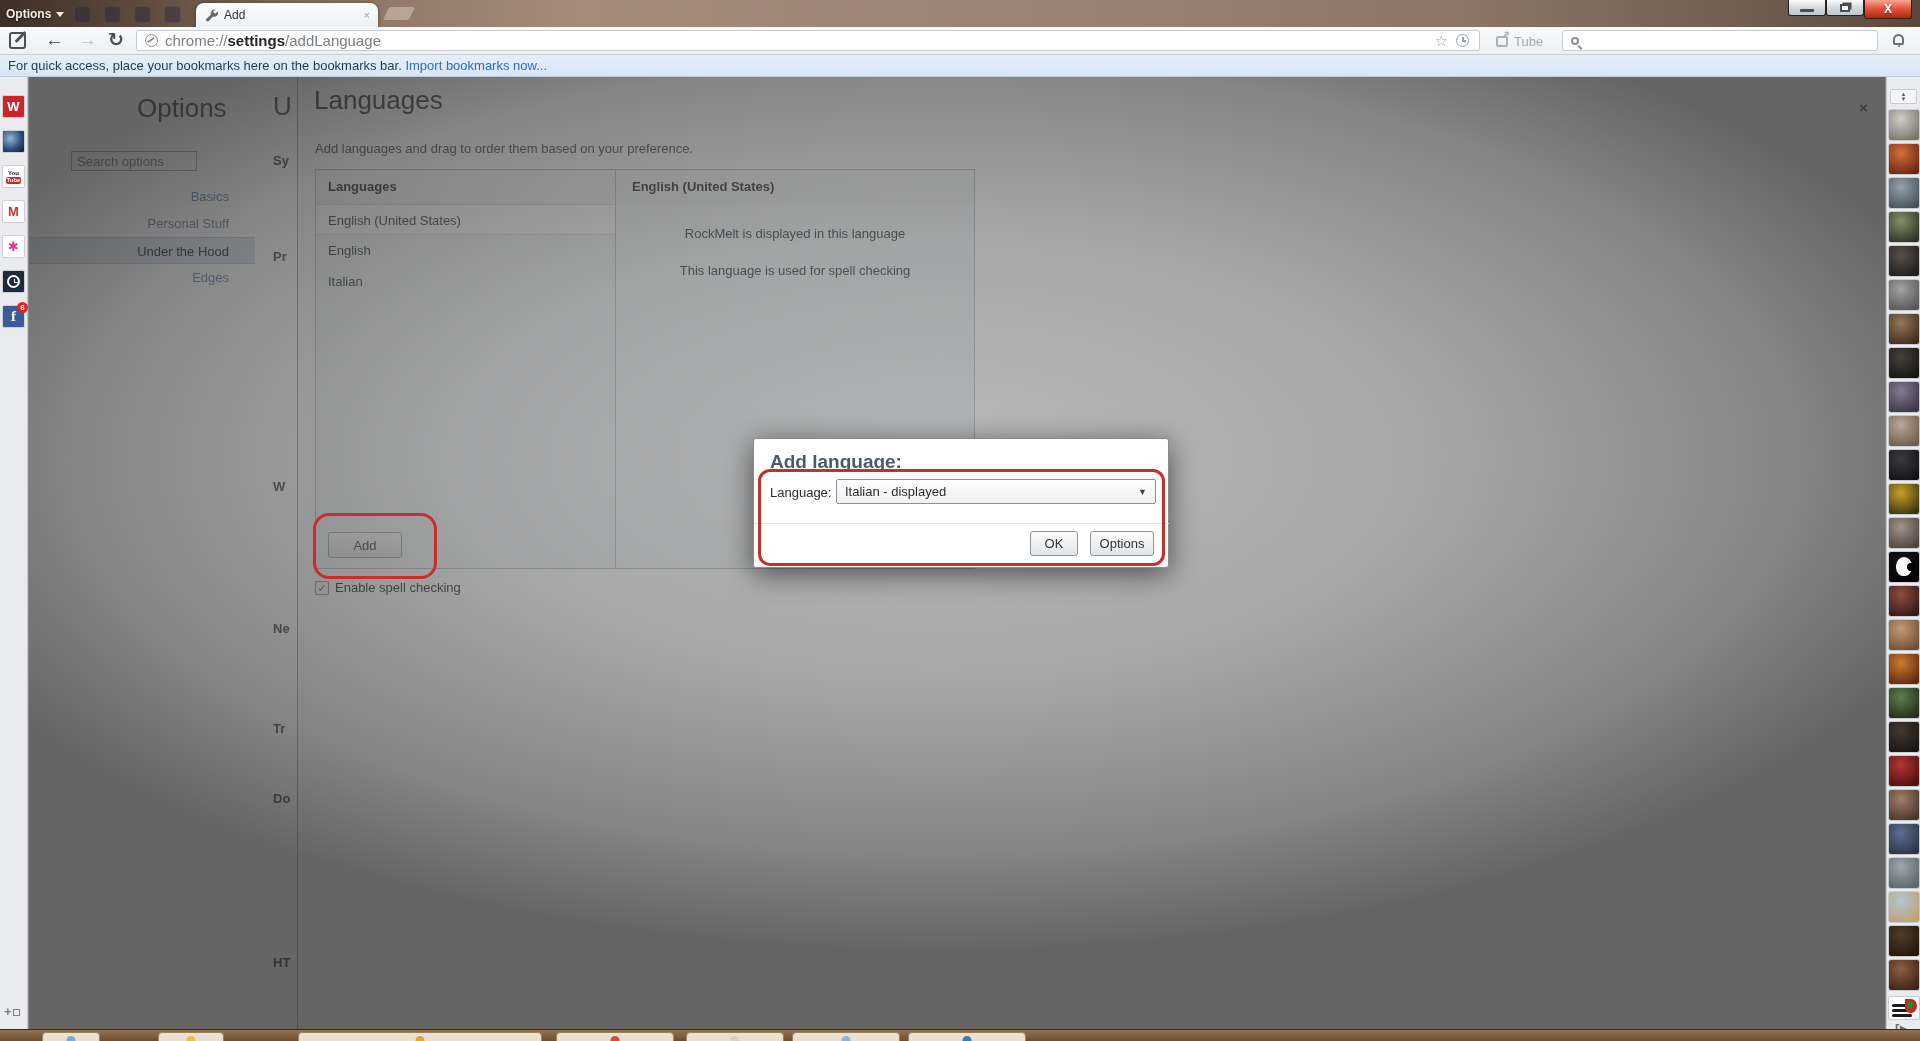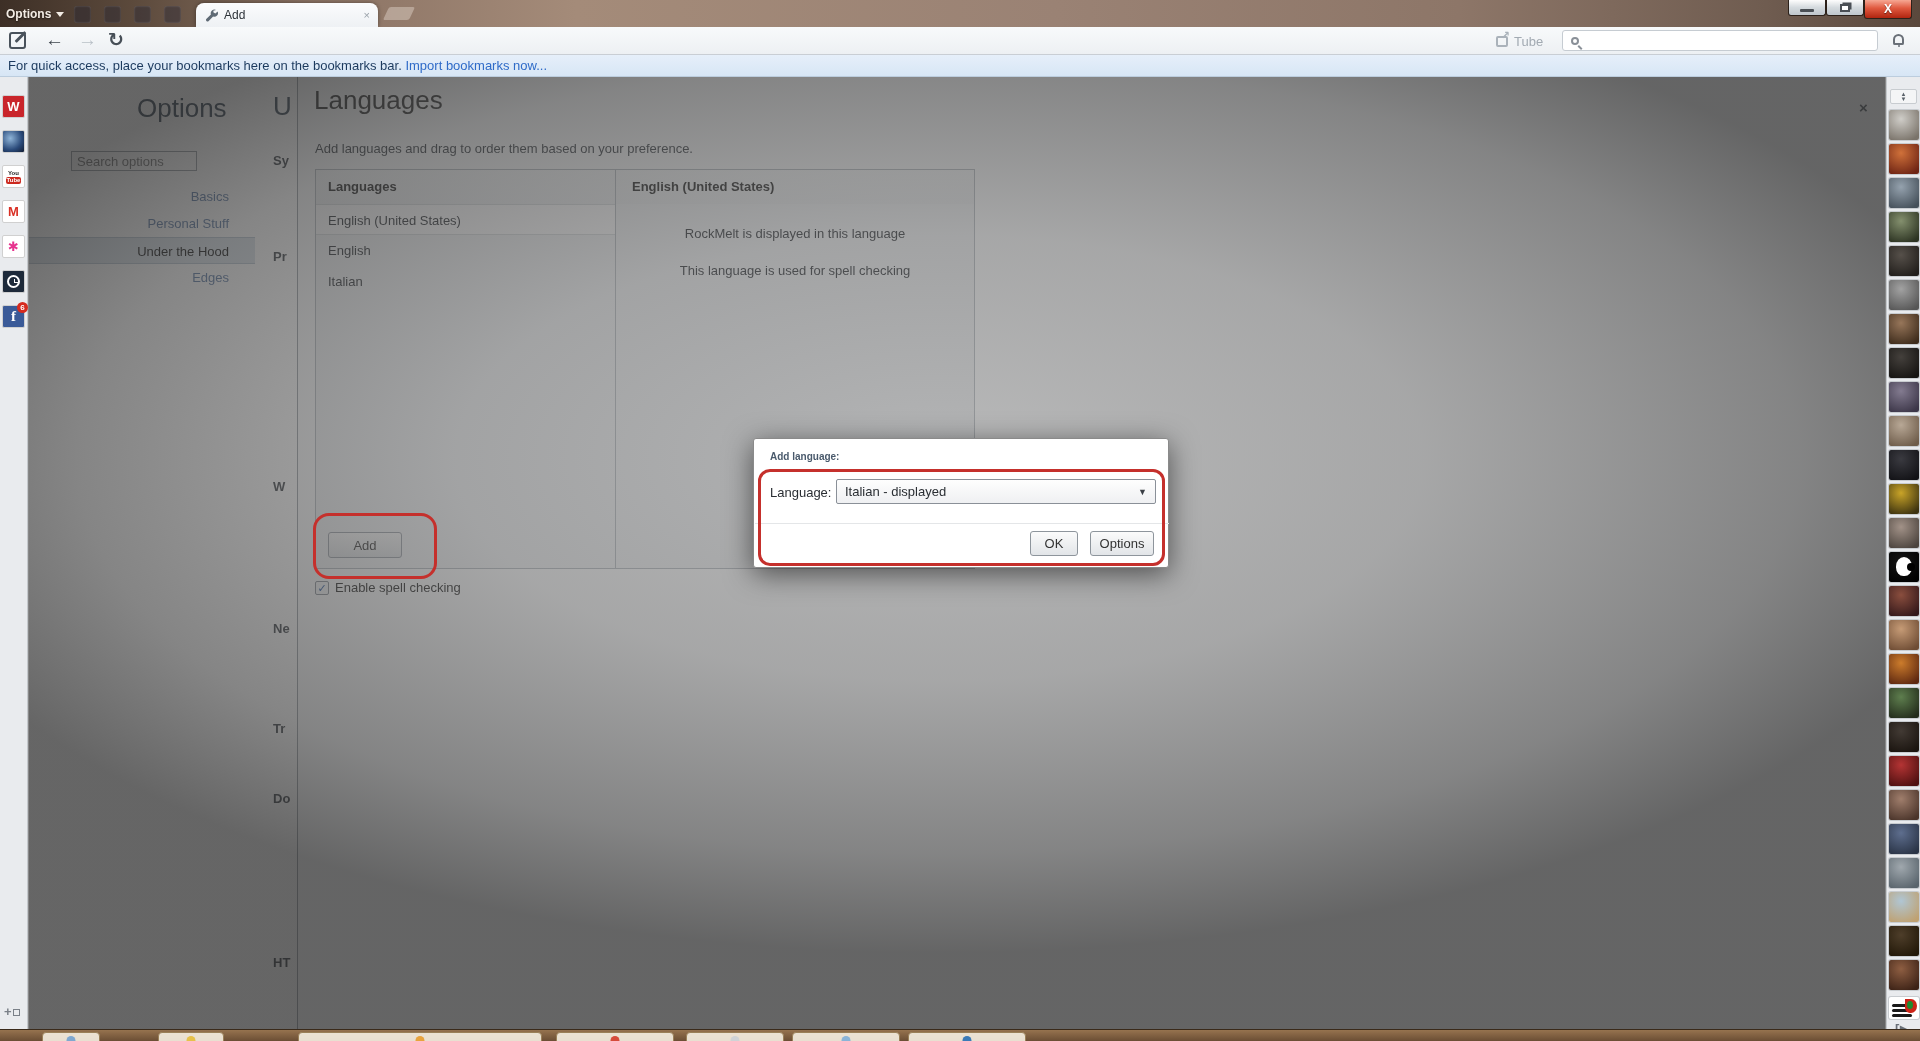--- a/index.html
+++ b/index.html
@@ -94,21 +94,21 @@
   .detail-line { text-align:center; font-size:13px; color:#2a2e33; margin-top:22px; }
   #spell-row { left:17px; top:503px; display:flex; align-items:center; gap:6px; }
   #spell-check { width:14px; height:14px; background:#f4f6f8; border:1px solid #8a9098; border-radius:2px; font-size:11px; font-weight:bold; color:#2c5aa0; line-height:12px; text-align:center;}
   #spell-label { font-size:13px; color:#222; }
 
   #dim { left:0; top:0; width:1856px; height:952px;
     background:radial-gradient(ellipse 58% 52% at 49% 40%, rgba(118,118,118,.50) 0%, rgba(100,100,100,.56) 45%, rgba(70,70,70,.66) 80%, rgba(48,48,48,.74) 100%); }
 
   
   #dialog { left:724px; top:361px; width:416px; height:130px; background:#fff; border:1px solid #8a8a8a; border-radius:3px; box-shadow:0 6px 28px rgba(0,0,0,.55); }
-  #dialog-title { left:16px; top:12px; font-size:10px; font-weight:bold; color:#4a5a6c; }
+  #dialog-title { left:16px; top:12px; font-size:19px; font-weight:bold; color:#4a5a6c; }
   #dialog-lang-label { left:16px; top:46px; font-size:13px; color:#2a2e33; }
   #lang-select { left:82px; top:40px; width:320px; height:25px; background:linear-gradient(#fefefe,#eff0f2); border:1px solid #8a9098; border-radius:2px; display:flex; align-items:center; cursor:pointer;}
   #lang-select-value { font-size:13px; color:#2a2e33; padding-left:8px; }
   #lang-select-arrow { margin-left:auto; padding-right:8px; font-size:9px; color:#3a3f45; }
   #dialog-sep { left:1px; top:84px; width:414px; height:1px; background:#e4e6e8; }
   .dlg-btn { top:92px; height:25px; background:linear-gradient(#fbfbfb,#e2e5e8); border:1px solid #8e959c; border-radius:3px; font-size:13px; color:#333; font-family:inherit;}
   #ok-btn { left:276px; width:48px; }
   #cancel-btn { left:336px; width:64px; }
 
   .annotation { border:3px solid #c5302c; background:transparent; pointer-events:none; }
@@ -155,20 +155,30 @@
   </div>
 </div>
 
 <div id="toolbar" class="abs">
   <div id="compose-btn" class="abs">
       <i></i>
     </div>
   <div class="abs nav-glyph" style="left:45px;color:#3c434b;">←</div>
   <div class="abs nav-glyph" style="left:78px;color:#b9c0c7;">→</div>
   <div class="abs nav-glyph" style="left:108px;color:#474f57;">↻</div>
+  <div id="url-bar" class="abs">
+    <div id="url-globe"></div>
+    <div id="url-text">
+      <span>chrome://</span><b>settings</b><span>/addLanguage</span>
+    </div>
+    <div id="url-icons">
+      <span id="star-icon">☆</span>
+      <span class="clock-shape"></span>
+    </div>
+  </div>
   <div id="share-btn" class="abs">
     <span id="share-icon"></span>
     <span>Tube</span>
   </div>
   <div id="search-box" class="abs">
     <span id="search-mag"></span>
   </div>
   <div id="bell-icon" class="abs"></div>
 </div>
 

